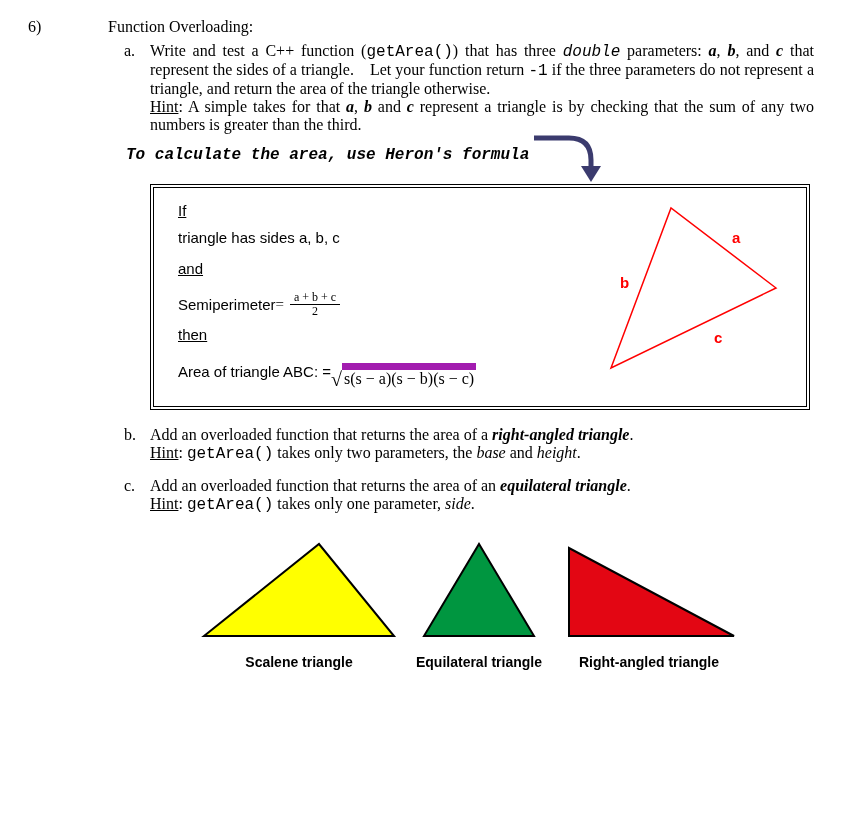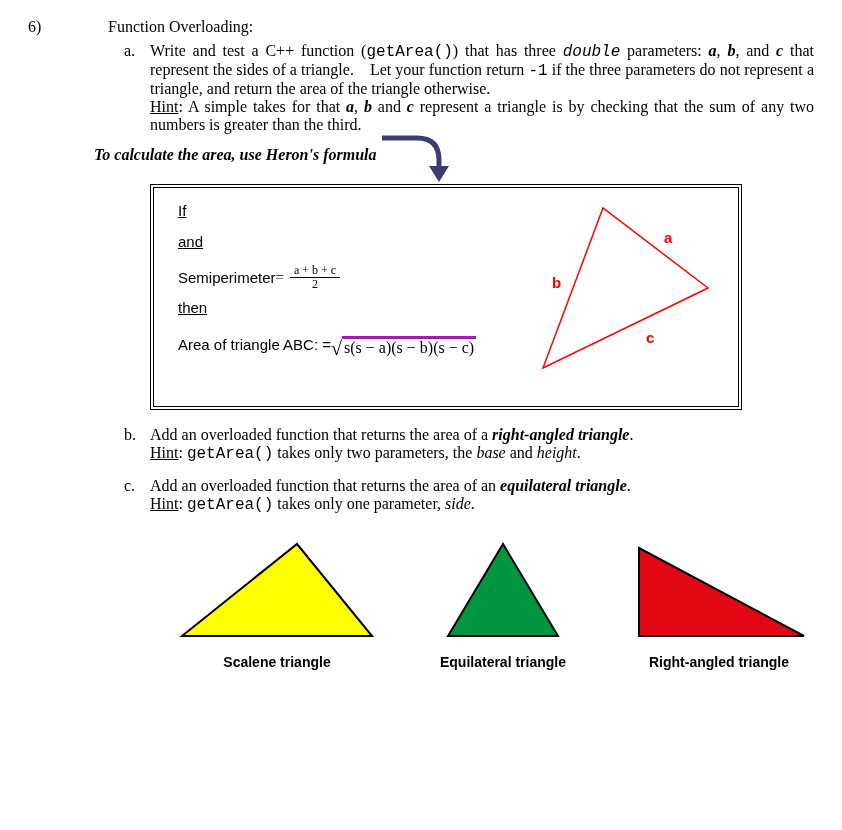--- a/index.html
+++ b/index.html
@@ -41,40 +41,41 @@
     flex: 1;
     text-align: justify;
   }
   .code { font-family: "Courier New", Courier, monospace; }
   .u { text-decoration: underline; }
   .bi { font-weight: bold; font-style: italic; }
   .heron-title {
     font-weight: bold;
     font-style: italic;
     margin-top: 12px;
-    margin-left: 66px;
+    margin-left: 98px;
+    font-family: Liberation Mono, monospace;
   }
   .heron-title-wrap {
     display: flex;
     align-items: flex-start;
   }
   .arrow-svg {
     width: 110px;
     height: 60px;
     margin-top: -8px;
   }
   .heron-box-wrap {
     margin-left: 122px;
     margin-top: -2px;
     margin-bottom: 16px;
   }
   .heron-box-outer {
     border: 1px solid #000;
     padding: 2px;
-    width: 592px;
+    width: 660px;
     box-sizing: border-box;
   }
   .heron-box {
     border: 1px solid #000;
     padding: 14px 18px 14px 24px;
     font-family: Arial, Helvetica, sans-serif;
     font-size: 15px;
     position: relative;
     min-height: 220px;
     box-sizing: border-box;
@@ -113,44 +114,43 @@
     display: inline-flex;
     align-items: flex-end;
     font-family: "Times New Roman", serif;
   }
   .sqrt-sym {
     font-size: 20px;
     line-height: 1;
     transform: translateY(1px);
   }
   .sqrt-arg {
-    border-top: 3px solid #a21caf;
+    border-top: 7px solid #a21caf;
     padding: 0 2px;
     font-size: 16px;
     white-space: nowrap;
   }
   .triangle-svg {
     position: absolute;
     top: 0px;
     right: 10px;
     width: 220px;
     height: 200px;
   }
   .tlabel {
     font-family: Arial, Helvetica, sans-serif;
     font-size: 15px;
     font-weight: bold;
     fill: #f00;
   }
   .tri-row {
     display: flex;
-    justify-content: flex-end;
+    justify-content: center;
     margin-top: 22px;
     margin-left: 96px;
-    gap: 46px;
   }
   .tri-cell {
     text-align: center;
     font-family: Arial, Helvetica, sans-serif;
     font-weight: bold;
     font-size: 14px;
   }
   .tri-cell svg { display: block; margin: 0 auto 8px auto; }
 </style>
 </head>
@@ -183,20 +183,21 @@
       <path d="M5 12 L40 12 Q62 12 62 34 L62 44" stroke="#3b3b6e" stroke-width="5" fill="none"></path>
       <polygon points="62,56 52,40 72,40" fill="#3b3b6e"></polygon>
     </svg>
   </div>
 
   <div class="heron-box-wrap">
     <div class="heron-box-outer">
       <div class="heron-box">
 
         <div class="if-line">If</div>
+        <div>triangle has sides a, b, c</div>
         <div class="and-line">and</div>
 
         <div class="semi-row">
           <span>Semiperimeter</span>
           <span style="font-family:'Times New Roman',serif"> = </span>
           <span class="frac">
             <span class="num">a + b + c</span>
             <span class="den">2</span>
           </span>
         </div>

